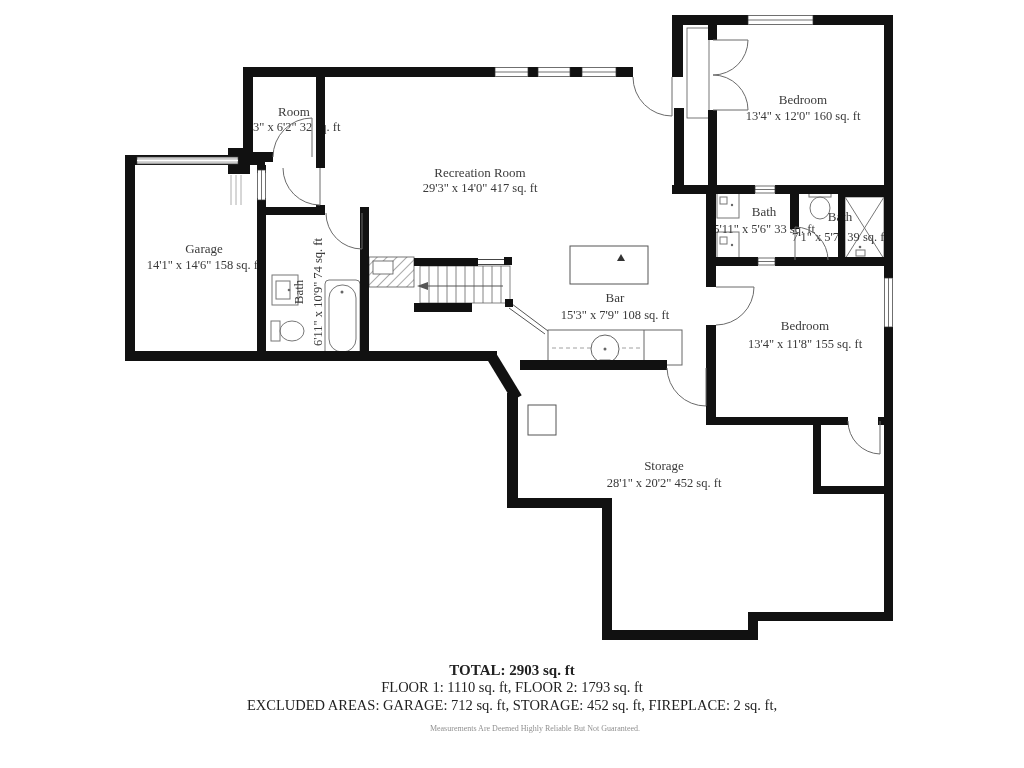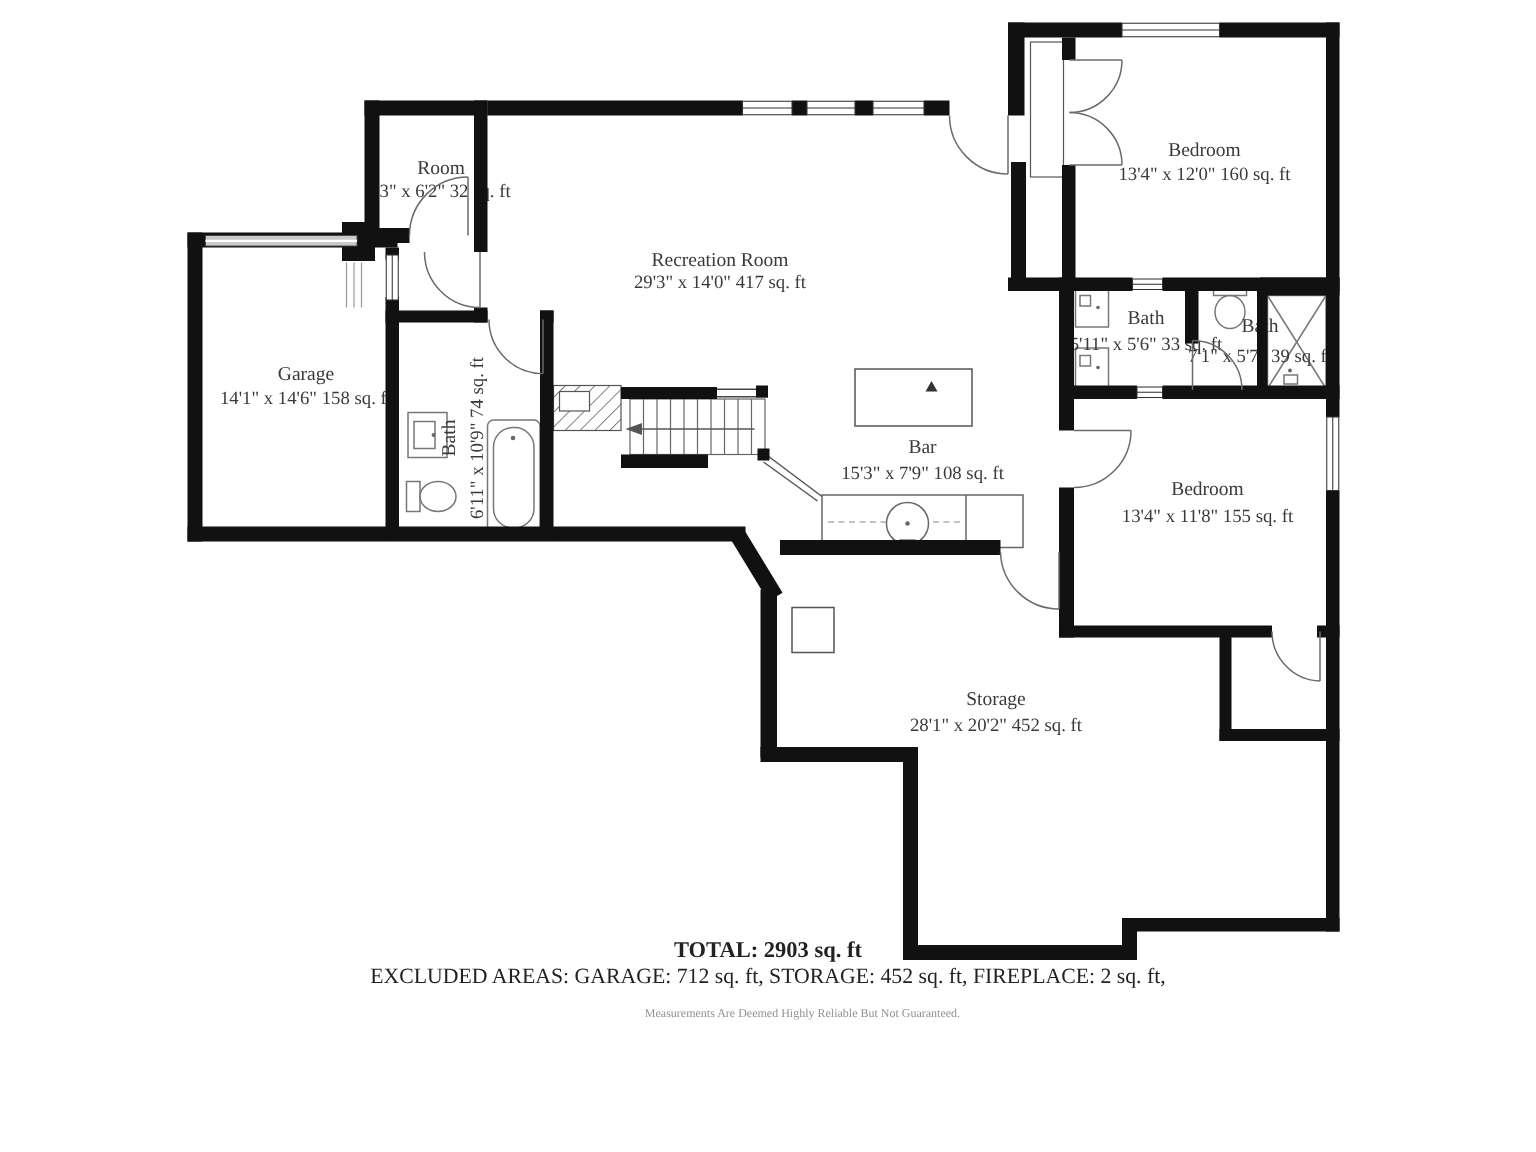--- a/index.html
+++ b/index.html
@@ -8,21 +8,21 @@
   #plan-svg{position:absolute;left:0;top:0;}
   .room-label{font-size:13px;fill:#3a3a3a;}
   .room-dims{font-size:12.5px;fill:#3a3a3a;}
   .wall{fill:#111;}
   .fix{fill:none;stroke:#777;stroke-width:1;}
   .fixd{fill:#666;stroke:none;}
   .door{fill:none;stroke:#6b6b6b;stroke-width:1;}
   .win{fill:#fff;stroke:#333;stroke-width:0.7;}
   .winline{stroke:#333;stroke-width:0.7;}
   .stair{stroke:#666;stroke-width:0.8;fill:none;}
-  #summary{position:absolute;left:0;top:625px;width:1024px;text-align:center;color:#222;}
+  #summary{position:absolute;left:0;top:661px;width:1024px;text-align:center;color:#222;}
   #summary .s-total{font-size:15px;font-weight:bold;line-height:18px;margin:0;}
   #summary .s-line{font-size:14.5px;line-height:17.5px;margin:0;}
   #summary .s-disclaimer{font-size:8px;color:#919191;margin:10px 0 0 0;line-height:10px;padding-left:46px;}
 </style>
 </head>
 <body>
 
 <div id="stage">
 <svg id="plan-svg" width="1024" height="768" viewBox="0 0 1024 768" xmlns="http://www.w3.org/2000/svg">
   <defs>
@@ -296,16 +296,17 @@
     </g>
     <g>
       <path class="door" d="M848,421 A33,33 0 0 0 880,454"></path>
       <line class="door" x1="880" y1="421" x2="880" y2="454"></line>
     </g>
   </g>
 </svg>
 
   <div id="summary">
     <p class="s-total">TOTAL: 2903 sq. ft</p>
+    <p class="s-line">FLOOR 1: 1110 sq. ft, FLOOR 2: 1793 sq. ft</p>
     <p class="s-line">EXCLUDED AREAS: GARAGE: 712 sq. ft, STORAGE: 452 sq. ft, FIREPLACE: 2 sq. ft,</p>
     <p class="s-disclaimer">Measurements Are Deemed Highly Reliable But Not Guaranteed.</p>
   </div>
 </div>
 
 </body></html>

